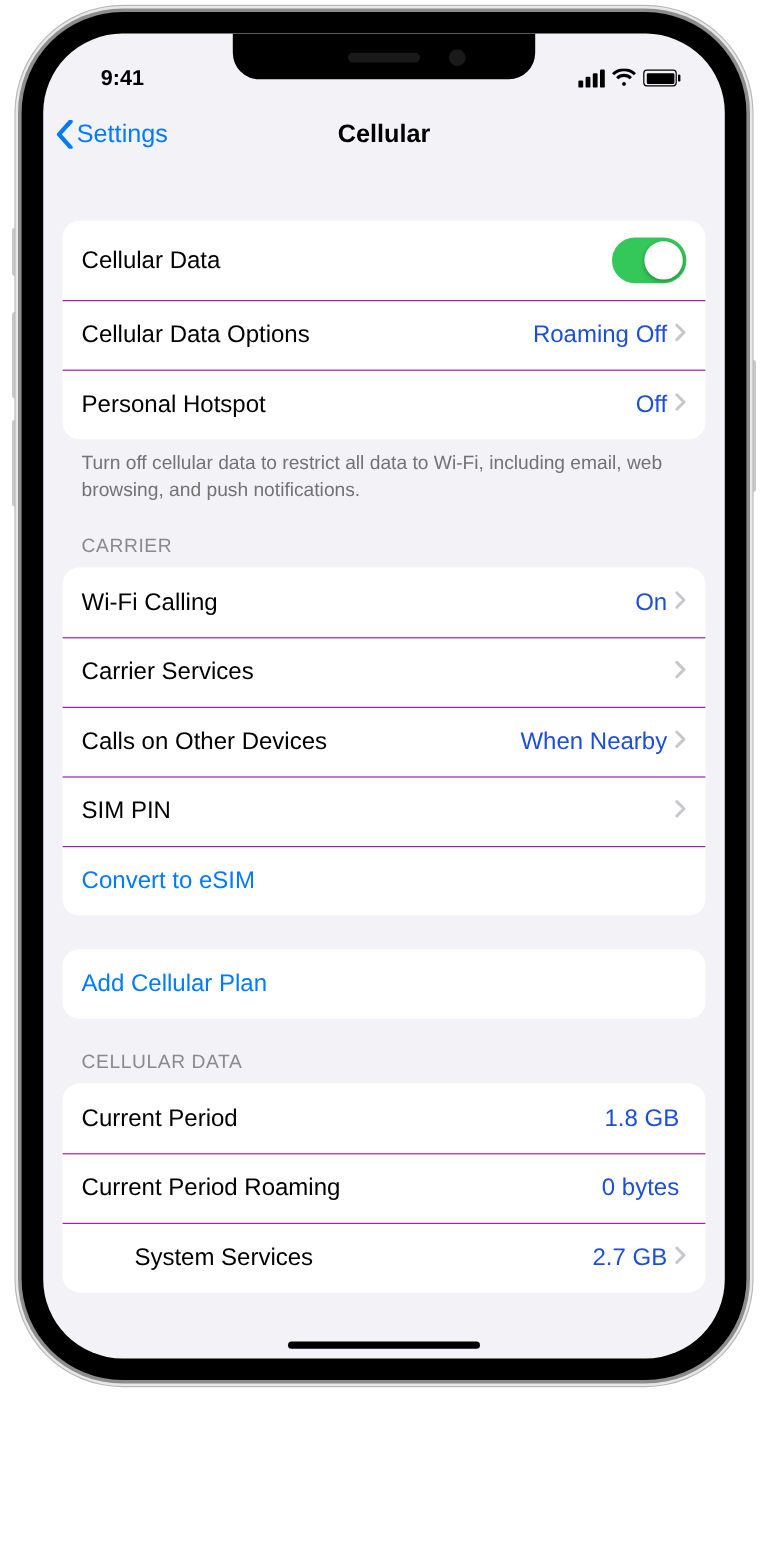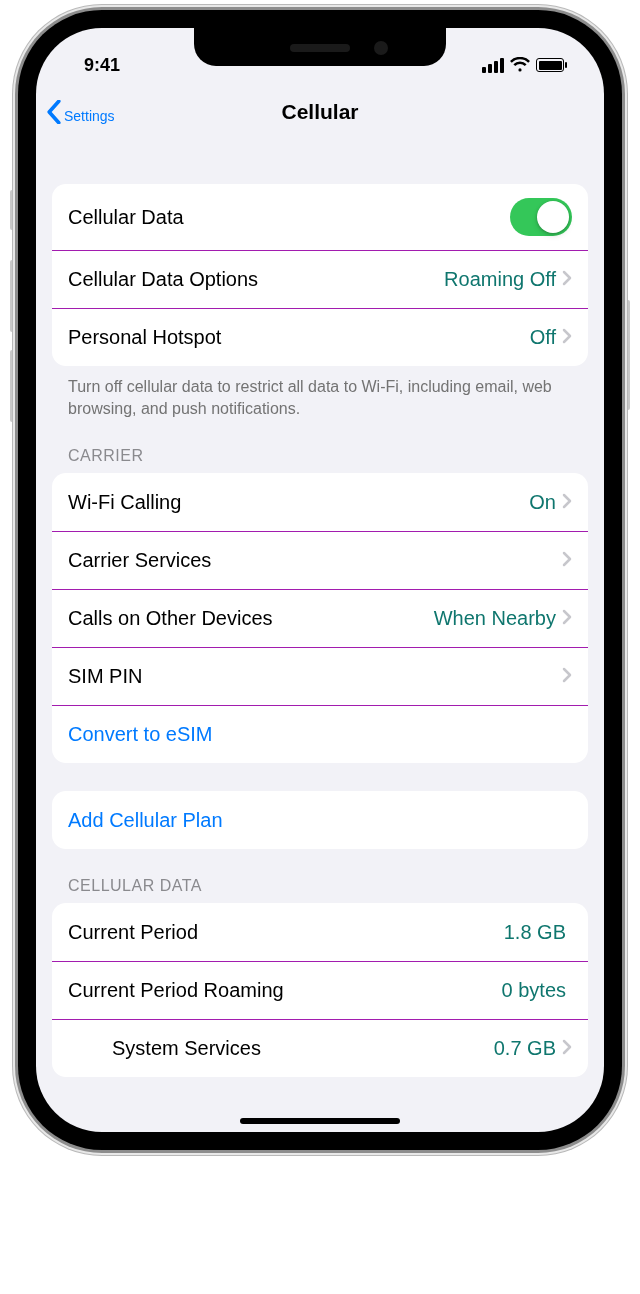--- a/index.html
+++ b/index.html
@@ -99,23 +99,23 @@
   .battery i{display:block;margin:1.5px;background:#000;border-radius:1px;height:9px;width:23px;}
 
   
   .navbar {
     height: 56px;
     display:flex; align-items:center;
     position: relative;
     padding: 0 10px;
   }
   .back {
-    display:flex; align-items:flex-end; gap:2px;
+    display:flex; align-items:center; gap:2px;
     color:#007aff;
-    font-size:14px;
+    font-size:21px;
   }
   .back svg { stroke:#007aff; }
   .navtitle {
     position:absolute; left:0; right:0; text-align:center;
     font-size:21px; font-weight:700; color:#000;
     pointer-events:none;
   }
 
   
   .content {
@@ -140,21 +140,21 @@
     display:flex; align-items:center;
     min-height:58px;
     padding: 14px 16px;
     border-top:1px solid #a21caf;
     font-size:20px;
     color:#000;
   }
   .card .row:first-child { border-top:none; }
   .row.indent { padding-left: 60px; }
   .row .label { flex:1 1 auto; }
-  .row .value { color:#0f766e; font-size:20px; margin-right:6px; text-align:right;}
+  .row .value { color:#1d4ed8; font-size:20px; margin-right:6px; text-align:right;}
   .row .chev { flex:0 0 auto; }
   .row.link { color:#007aff; }
   .footer-text {
     font-size:16px; color:#737373;
     padding: 10px 16px 0;
     line-height:1.35;
   }
 
   
   .switch {
@@ -293,21 +293,21 @@
           <div class="row">
             <div class="label">Current Period</div>
             <div class="value">1.8 GB</div>
           </div>
           <div class="row">
             <div class="label">Current Period Roaming</div>
             <div class="value">0 bytes</div>
           </div>
           <div class="row indent">
             <div class="label">System Services</div>
-            <div class="value">0.7 GB</div>
+            <div class="value">2.7 GB</div>
             <div class="chev"><svg width="10" height="16" viewBox="0 0 10 16" fill="none" stroke-width="2.5" stroke-linecap="round" stroke-linejoin="round">
                   <polyline points="2,2 8,8 2,14"></polyline>
                 </svg></div>
           </div>
         </div>
       </div>
 
     </div>
 
     <div class="home-ind"></div>

